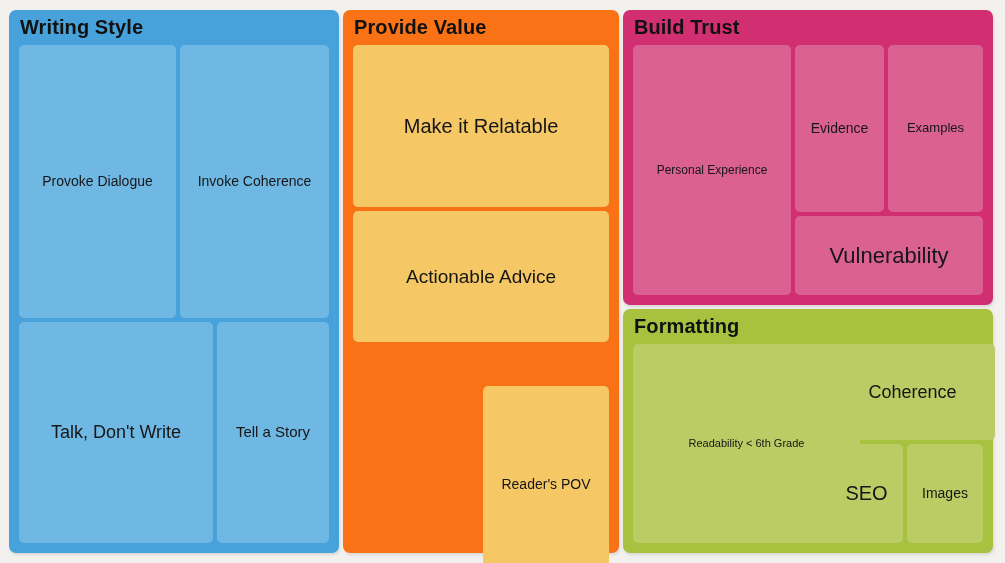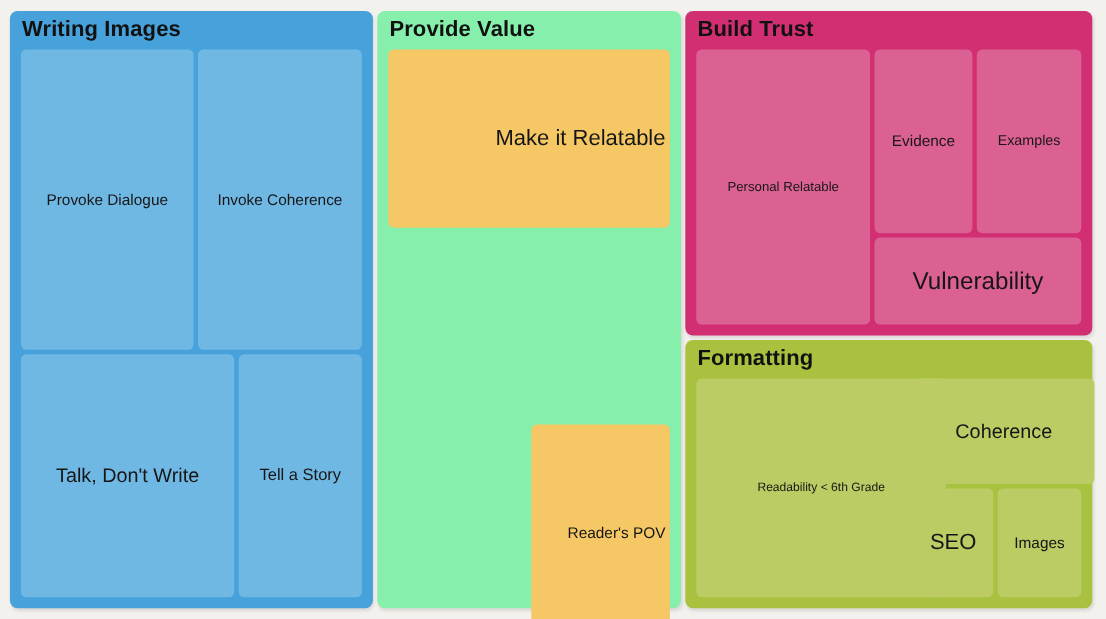--- a/index.html
+++ b/index.html
@@ -45,22 +45,22 @@
     line-height: 1.25;
   }
   
   .panel-writing   { left: 9px;   top: 10px;  width: 330px; height: 543px; background: #47a1da; }
   .panel-writing .cell { background: #70b8e4; }
   .c-provoke    { left: 10px;  top: 35px;  width: 157px; height: 273px; font-size: 14px; }
   .c-invoke     { left: 171px; top: 35px;  width: 149px; height: 273px; font-size: 14px; }
   .c-talk       { left: 10px;  top: 312px; width: 194px; height: 221px; font-size: 18px; }
   .c-tell       { left: 208px; top: 312px; width: 112px; height: 221px; font-size: 15px; }
   
-  .panel-value     { left: 343px; top: 10px;  width: 276px; height: 543px; background: #86efac; }
-  .panel-value .cell { background: #f5c765; justify-content: flex-end; }
+  .panel-value     { left: 343px; top: 10px;  width: 276px; height: 543px; background: #f97316; }
+  .panel-value .cell { background: #f5c765; }
   .c-relatable  { left: 10px;  top: 35px;  width: 256px; height: 162px; font-size: 20px; }
   .c-actionable { left: 10px;  top: 201px; width: 256px; height: 131px; font-size: 19px; }
   .c-solve      { left: 10px;  top: 336px; width: 126px; height: 197px; font-size: 13px; }
   .c-readers    { left: 140px; top: 336px; width: 126px; height: 197px; font-size: 14px; margin-top: 40px; }
   
   .panel-trust     { left: 623px; top: 10px;  width: 370px; height: 295px; background: #d22e72; }
   .panel-trust .cell { background: #dc6193; }
   .c-personal   { left: 10px;  top: 35px;  width: 158px; height: 250px; font-size: 12px; }
   .c-evidence   { left: 172px; top: 35px;  width: 89px;  height: 167px; font-size: 14px; }
   .c-examples   { left: 265px; top: 35px;  width: 95px;  height: 167px; font-size: 13px; }
@@ -72,49 +72,52 @@
   .c-coherence  { left: 207px; top: 35px;  width: 165px; height: 96px;  font-size: 18px; }
   .c-seo        { left: 207px; top: 135px; width: 73px;  height: 99px;  font-size: 20px; }
   .c-images     { left: 284px; top: 135px; width: 76px;  height: 99px;  font-size: 14px; }
 </style>
 </head>
 <body>
 
 <div class="canvas">
 
   <section class="panel panel-writing">
-    <h2 class="panel-title">Writing Images</h2>
+    <h2 class="panel-title">Writing Style</h2>
     <div class="cell c-provoke">
       <span>Provoke Dialogue</span>
     </div>
     <div class="cell c-invoke">
       <span>Invoke Coherence</span>
     </div>
     <div class="cell c-tell">
       <span>Tell a Story</span>
     </div>
     <div class="cell c-talk">
       <span>Talk, Don't Write</span>
     </div>
   </section>
 
   <section class="panel panel-value">
     <h2 class="panel-title">Provide Value</h2>
     <div class="cell c-relatable">
       <span>Make it Relatable</span>
     </div>
+    <div class="cell c-actionable">
+      <span>Actionable Advice</span>
+    </div>
     <div class="cell c-readers">
       <span>Reader's POV</span>
     </div>
   </section>
 
   <section class="panel panel-trust">
     <h2 class="panel-title">Build Trust</h2>
     <div class="cell c-personal">
-      <span>Personal Relatable</span>
+      <span>Personal Experience</span>
     </div>
     <div class="cell c-evidence">
       <span>Evidence</span>
     </div>
     <div class="cell c-examples">
       <span>Examples</span>
     </div>
     <div class="cell c-vulner">
       <span>Vulnerability</span>
     </div>

